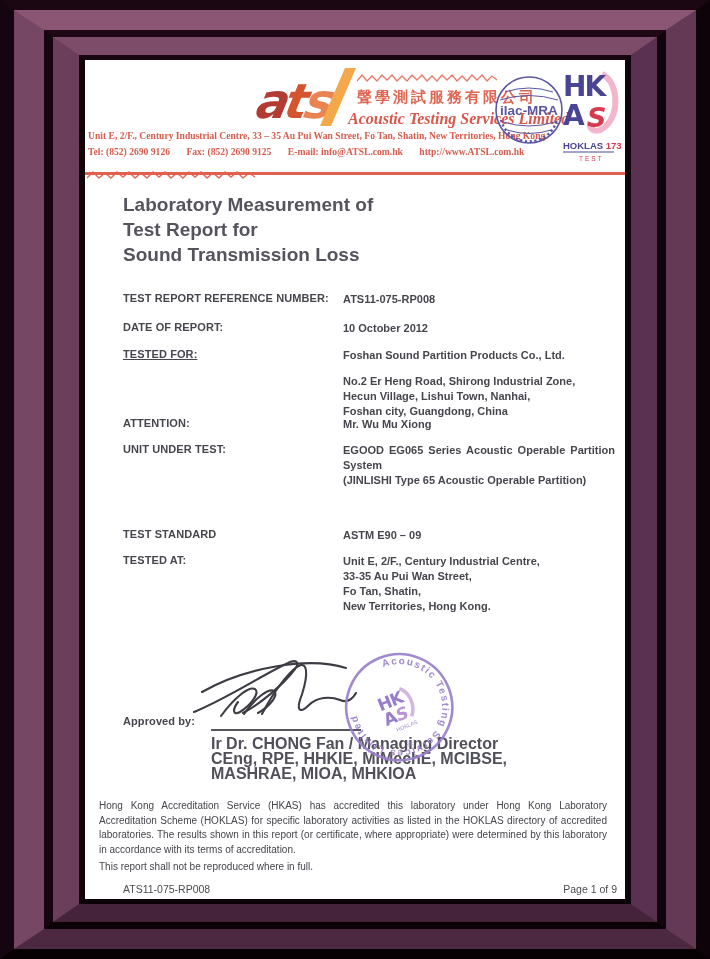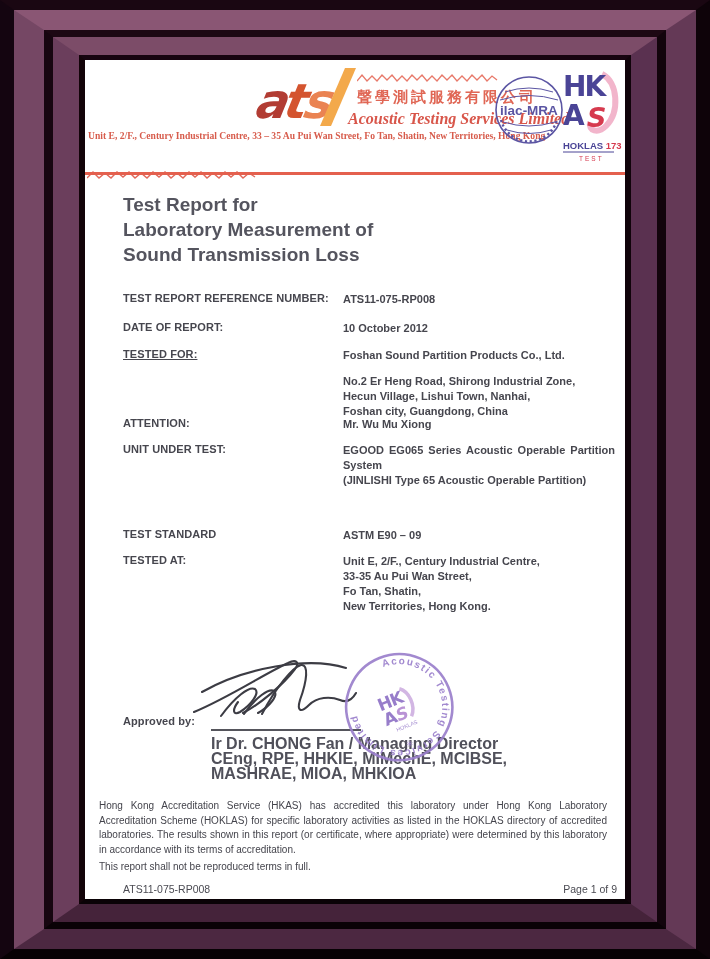--- a/index.html
+++ b/index.html
@@ -69,20 +69,26 @@
             </svg>
 
             <svg class="abs" style="left:272px;top:12px;" width="144" height="14">
               <polyline points="0,9 5,3 10,9 15,4 20,9 25,3 30,8 35,3 40,9 45,4 50,9 55,3 60,8 65,3 70,9 75,4 80,9 85,3 90,8 95,3 100,9 105,4 110,9 115,3 120,8 125,3 130,9 135,4 140,8" fill="none" stroke="#e8796a" stroke-width="1.3"></polyline>
             </svg>
 
             <div class="abs zh" style="left:272px;top:28px;">聲學測試服務有限公司</div>
             <div class="abs script" style="left:263px;top:50px;">Acoustic Testing Services Limited</div>
 
             <div class="abs addr" style="left:3px;top:70px;">Unit E, 2/F., Century Industrial Centre, 33 – 35 Au Pui Wan Street, Fo Tan, Shatin, New Territories, Hong Kong</div>
+            <div class="abs addr" style="left:3px;top:86px;">
+              <span>Tel: (852) 2690 9126</span>
+              <span>Fax: (852) 2690 9125</span>
+              <span>E-mail: info@ATSL.com.hk</span>
+              <span>http://www.ATSL.com.hk</span>
+            </div>
 
             <svg class="abs" style="left:408px;top:14px;" width="72" height="74">
               <circle cx="36" cy="36" r="33" fill="none" stroke="#5b55a3" stroke-width="1.6"></circle>
               <path d="M12,18 Q36,10 60,18" fill="none" stroke="#5b55a3" stroke-width="1"></path>
               <path d="M7,26 Q36,17 65,26" fill="none" stroke="#5b55a3" stroke-width="1"></path>
               <path d="M10,48 Q36,56 62,48" fill="none" stroke="#5b55a3" stroke-width="1"></path>
               <path d="M14,56 Q36,63 58,56" fill="none" stroke="#5b55a3" stroke-width="1"></path>
               <path d="M8,46 A29,29 0 0,0 64,46" fill="none" stroke="#5b55a3" stroke-width="2.4" stroke-dasharray="2.2 2.6"></path>
               <text x="36" y="41" text-anchor="middle" font-family="Liberation Sans, sans-serif" font-size="13.5" font-weight="bold" fill="#5b55a3">ilac-MRA</text>
             </svg>
@@ -95,22 +101,22 @@
                 <text x="25" y="59" font-size="27" font-style="italic" fill="#d63a4e">S</text>
               </g>
               <text x="1" y="81" font-family="Liberation Sans, sans-serif" font-size="9.5" font-weight="bold" fill="#4a4496">HOKLAS <tspan fill="#d63a4e">173</tspan></text>
               <line x1="1" y1="84" x2="52" y2="84" stroke="#4a4496" stroke-width="1"></line>
               <text x="17" y="93" font-family="Liberation Sans, sans-serif" font-size="6.5" fill="#d63a4e" letter-spacing="2">TEST</text>
             </svg>
 
             <div class="abs rule" style="left:0;top:112px;"></div>
 
             <div class="abs title" style="left:38px;top:132px;">
+              <div>Laboratory Measurement of</div>
               <div>Test Report for</div>
-              <div>Laboratory Measurement of</div>
               <div>Sound Transmission Loss</div>
             </div>
 
             <div class="abs lbl" style="left:38px;top:232px;">TEST REPORT REFERENCE NUMBER:</div>
             <div class="abs val" style="left:258px;top:232px;">ATS11-075-RP008</div>
 
             <div class="abs lbl" style="left:38px;top:261px;">DATE OF REPORT:</div>
             <div class="abs val" style="left:258px;top:261px;">10 October 2012</div>
 
             <div class="abs lbl" style="left:38px;top:288px;text-decoration:underline;">TESTED FOR:</div>
@@ -165,21 +171,21 @@
                   <text x="40" y="56" font-size="17" letter-spacing="-1">HK</text>
                   <text x="40" y="72" font-size="17">A<tspan fill="#b48ad2" font-style="italic">S</tspan></text>
                 </g>
                 <path d="M66,42 C74,48 75,64 67,72" fill="none" stroke="#c9a6dd" stroke-width="3.5" opacity="0.9"></path>
                 <text x="48" y="81" font-size="5.5" fill="#9b80cc" font-family="Liberation Sans, sans-serif">HOKLAS</text>
                 <text x="55" y="100" font-size="9" fill="#9b80cc" text-anchor="middle">✳</text>
               </svg>
             </div>
 
             <div class="abs para" style="left:14px;top:739px;width:508px;">Hong Kong Accreditation Service (HKAS) has accredited this laboratory under Hong Kong Laboratory Accreditation Scheme (HOKLAS) for specific laboratory activities as listed in the HOKLAS directory of accredited laboratories. The results shown in this report (or certificate, where appropriate) were determined by this laboratory in accordance with its terms of accreditation.</div>
-            <div class="abs note" style="left:14px;top:801px;">This report shall not be reproduced terms in full.</div>
+            <div class="abs note" style="left:14px;top:801px;">This report shall not be reproduced where in full.</div>
             <div class="abs ref" style="left:38px;top:823px;">ATS11-075-RP008</div>
             <div class="abs ref" style="right:8px;top:823px;">Page 1 of 9</div>
 
           </div>
         </div>
       </div>
     </div>
   </div>
 </div>
 

